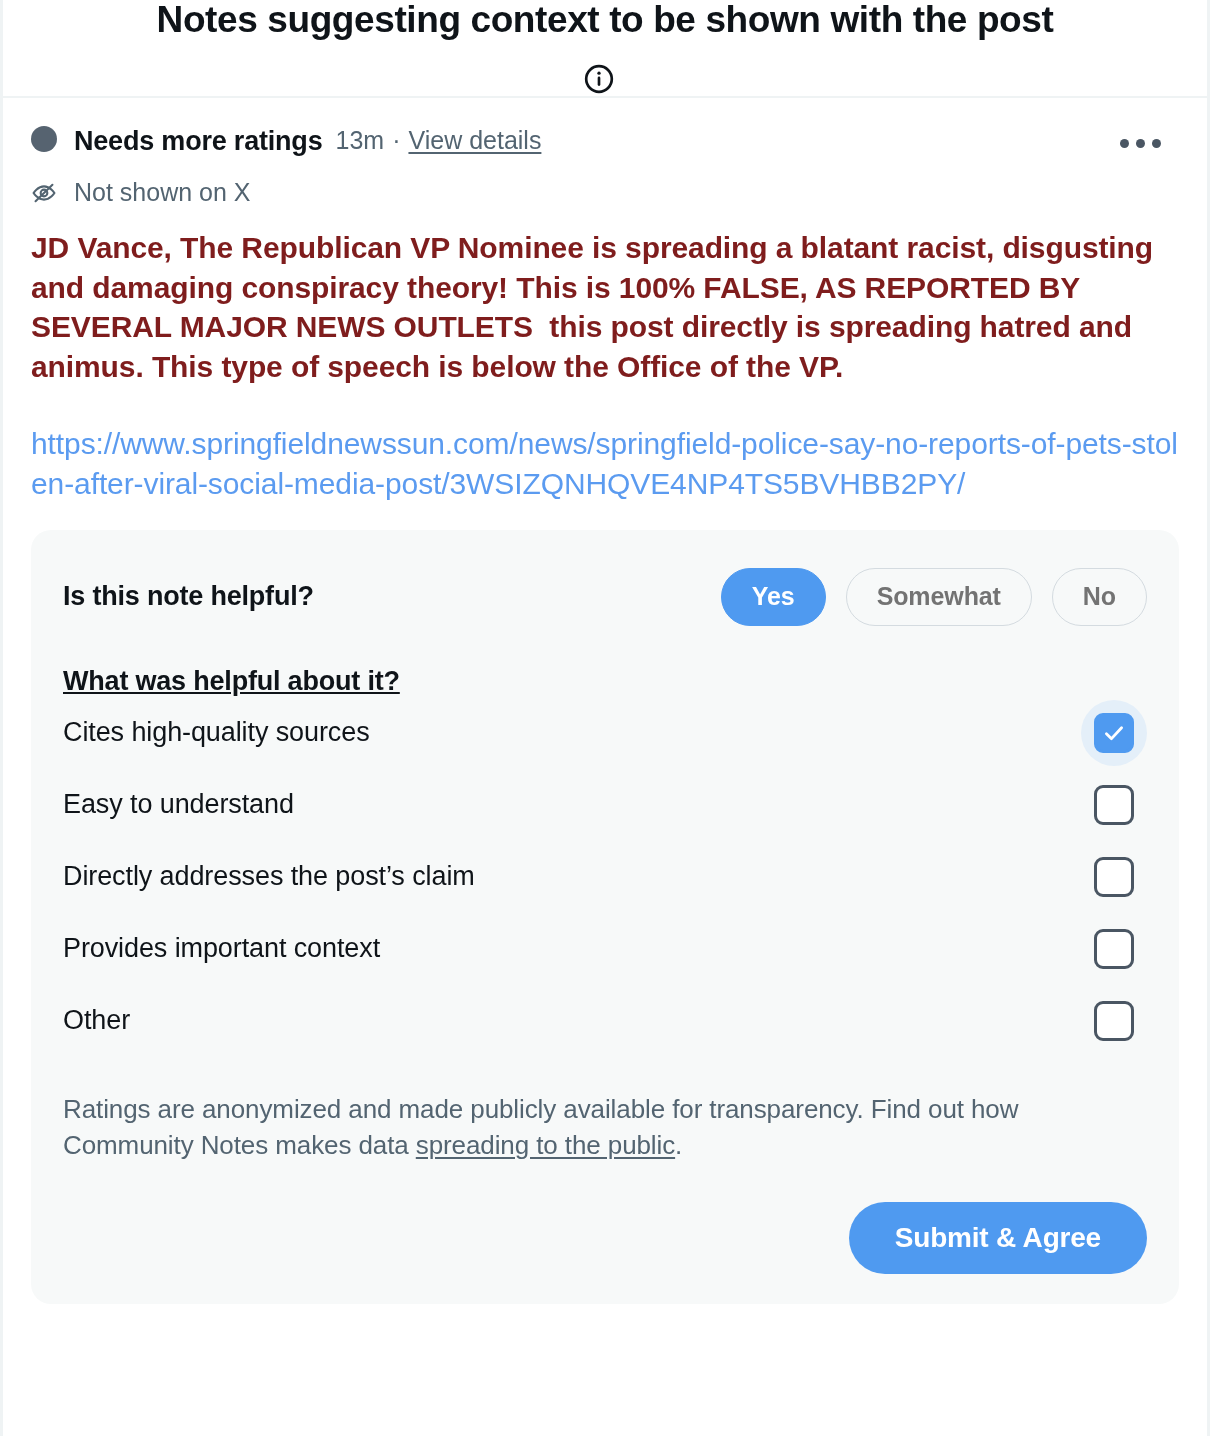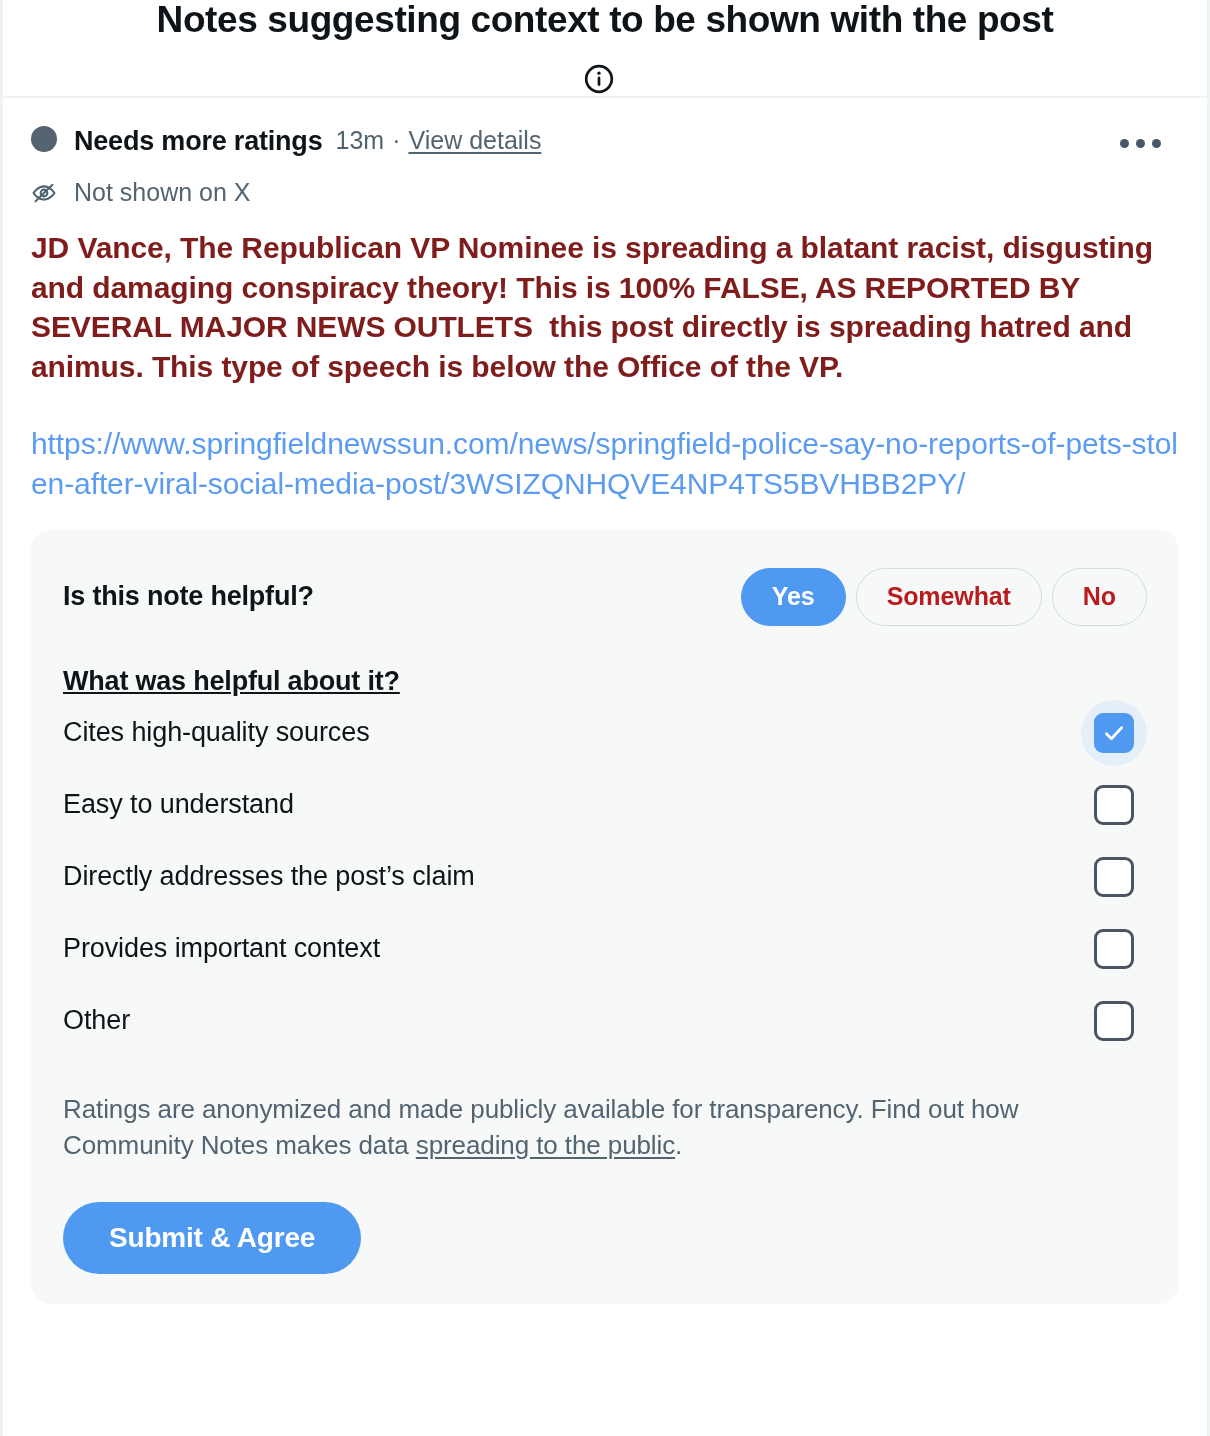--- a/index.html
+++ b/index.html
@@ -147,42 +147,42 @@
     align-items: center;
     justify-content: space-between;
     min-height: 66px;
   }
   .helpful-question {
     font-size: 27px;
     font-weight: 700;
     color: #0f1419;
     letter-spacing: -0.2px;
   }
-  .pill-group { display: flex; gap: 10px; }
+  .pill-group { display: flex; gap: 20px; }
   .pill {
     height: 58px;
     padding: 0 30px;
     border-radius: 32px;
     font-size: 25px;
     font-weight: 700;
     display: flex;
     align-items: center;
     justify-content: center;
     cursor: pointer;
     letter-spacing: -0.1px;
     white-space: nowrap;
   }
   .pill.selected {
     background: #4f9af0;
     color: #ffffff;
     border: 1px solid #4f9af0;
   }
   .pill.unselected {
     background: transparent;
-    color: #b91c1c;
+    color: #737373;
     border: 1px solid #d4dbe0;
     text-align: center;
   }
 
   .subsection-title {
     margin-top: 36px;
     font-size: 27px;
     font-weight: 700;
     color: #0f1419;
     letter-spacing: -0.2px;
@@ -230,21 +230,21 @@
   }
   .disclaimer a {
     color: #536471;
     text-decoration: underline;
     text-underline-offset: 3px;
     cursor: pointer;
   }
 
   .submit-wrap {
     display: flex;
-    justify-content: flex-start;
+    justify-content: flex-end;
     margin-top: 38px;
   }
   .submit-btn {
     background: #4f9af0;
     color: #ffffff;
     font-size: 28px;
     font-weight: 700;
     border: none;
     border-radius: 36px;
     height: 72px;

